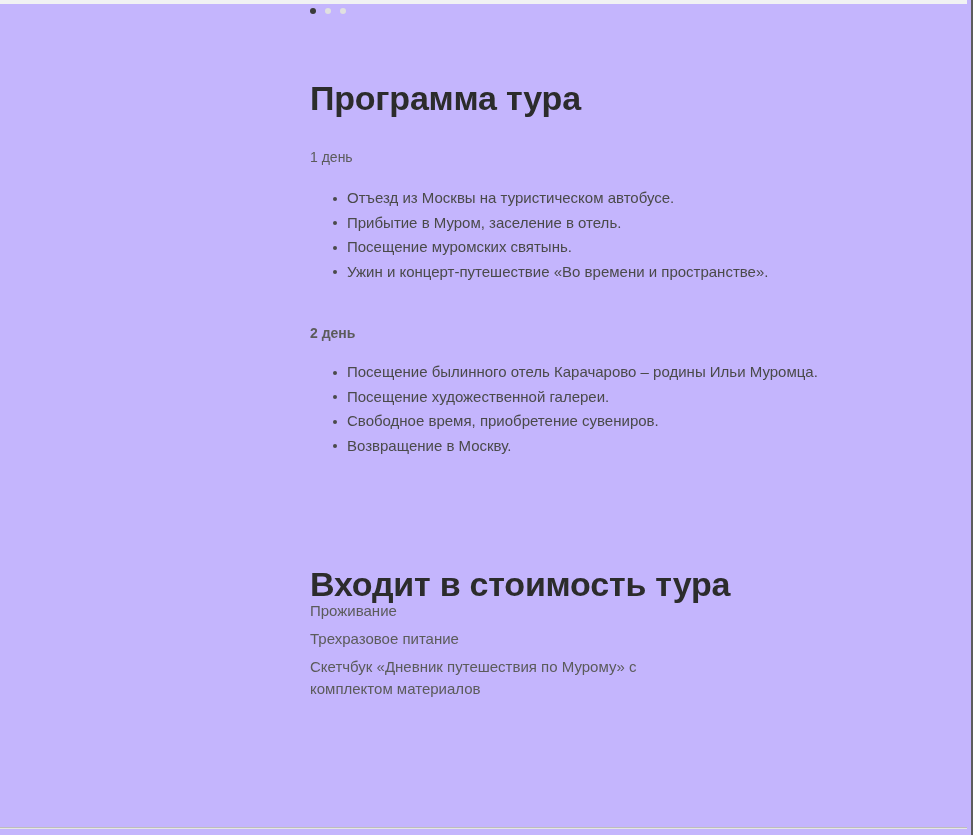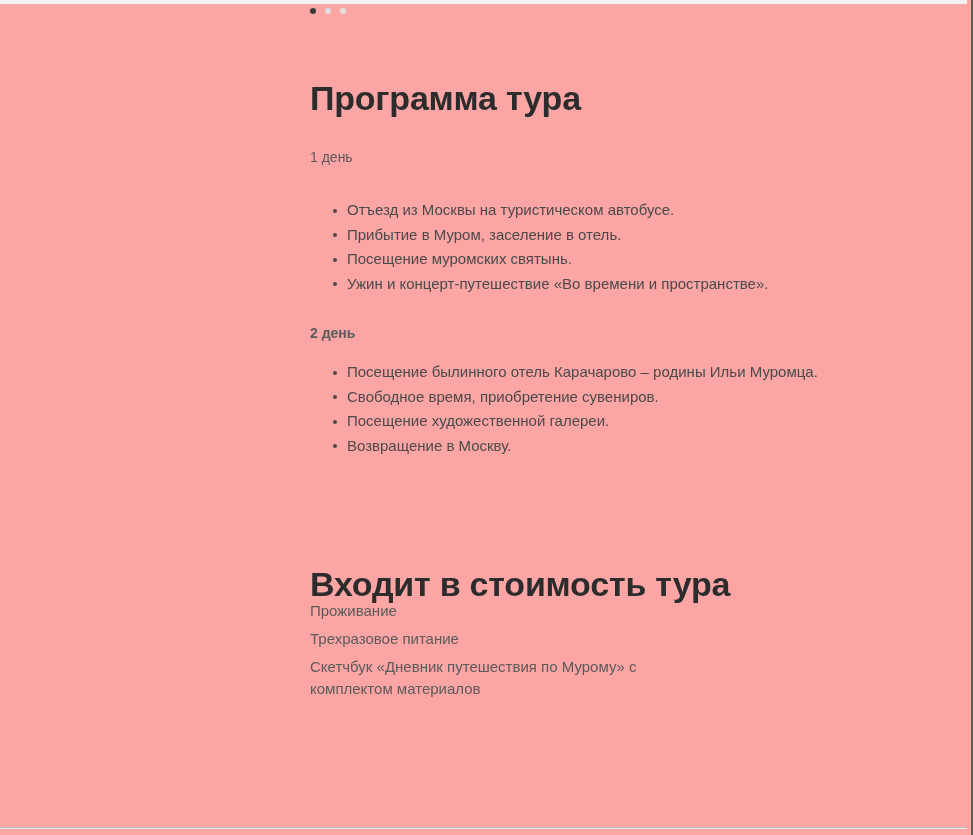--- a/index.html
+++ b/index.html
@@ -13,21 +13,21 @@
     background: #ffffff;
     font-family: "Liberation Sans", "DejaVu Sans", sans-serif;
     -webkit-font-smoothing: antialiased;
     overflow: hidden;
   }
 
   #page {
     position: relative;
     width: 973px;
     height: 835px;
-    background: #fca5a5;
+    background: #c4b5fd;
     box-sizing: border-box;
     border-right: 2px solid #5d5d5d;
     overflow: hidden;
   }
 
   
   .top-strip {
     position: absolute;
     top: 0;
     left: 0;
@@ -103,21 +103,21 @@
   #day1-label { top: 147px; }
   #day2-label { top: 323px; font-weight: bold; }
 
   ul.day-list {
     position: absolute;
     left: 0;
     margin: 0;
     padding: 0 0 0 37px;
     list-style: none;
   }
-  #day1-list { top: 198px; }
+  #day1-list { top: 186px; }
   #day2-list { top: 360px; }
 
   ul.day-list li {
     position: relative;
     color: #4a4a4a;
     font-size: 15px;
     line-height: 24.5px;
     white-space: nowrap;
   }
   ul.day-list li::before {
@@ -170,22 +170,22 @@
       <li>Отъезд из Москвы на туристическом автобусе.</li>
       <li>Прибытие в Муром, заселение в отель.</li>
       <li>Посещение муромских святынь.</li>
       <li>Ужин и концерт-путешествие «Во времени и пространстве».</li>
     </ul>
 
     <div class="day-label" id="day2-label">2 день</div>
 
     <ul class="day-list" id="day2-list">
       <li>Посещение былинного отель Карачарово – родины Ильи Муромца.</li>
+      <li>Посещение художественной галереи.</li>
       <li>Свободное время, приобретение сувениров.</li>
-      <li>Посещение художественной галереи.</li>
       <li>Возвращение в Москву.</li>
     </ul>
 
     <h1 class="section-title" id="title-included">Входит в стоимость тура</h1>
 
     <div class="included-list">
       <div class="included-item">Проживание</div>
       <div class="included-item">Трехразовое питание</div>
       <div class="included-item multiline">Скетчбук «Дневник путешествия по Мурому» с комплектом материалов</div>
     </div>

